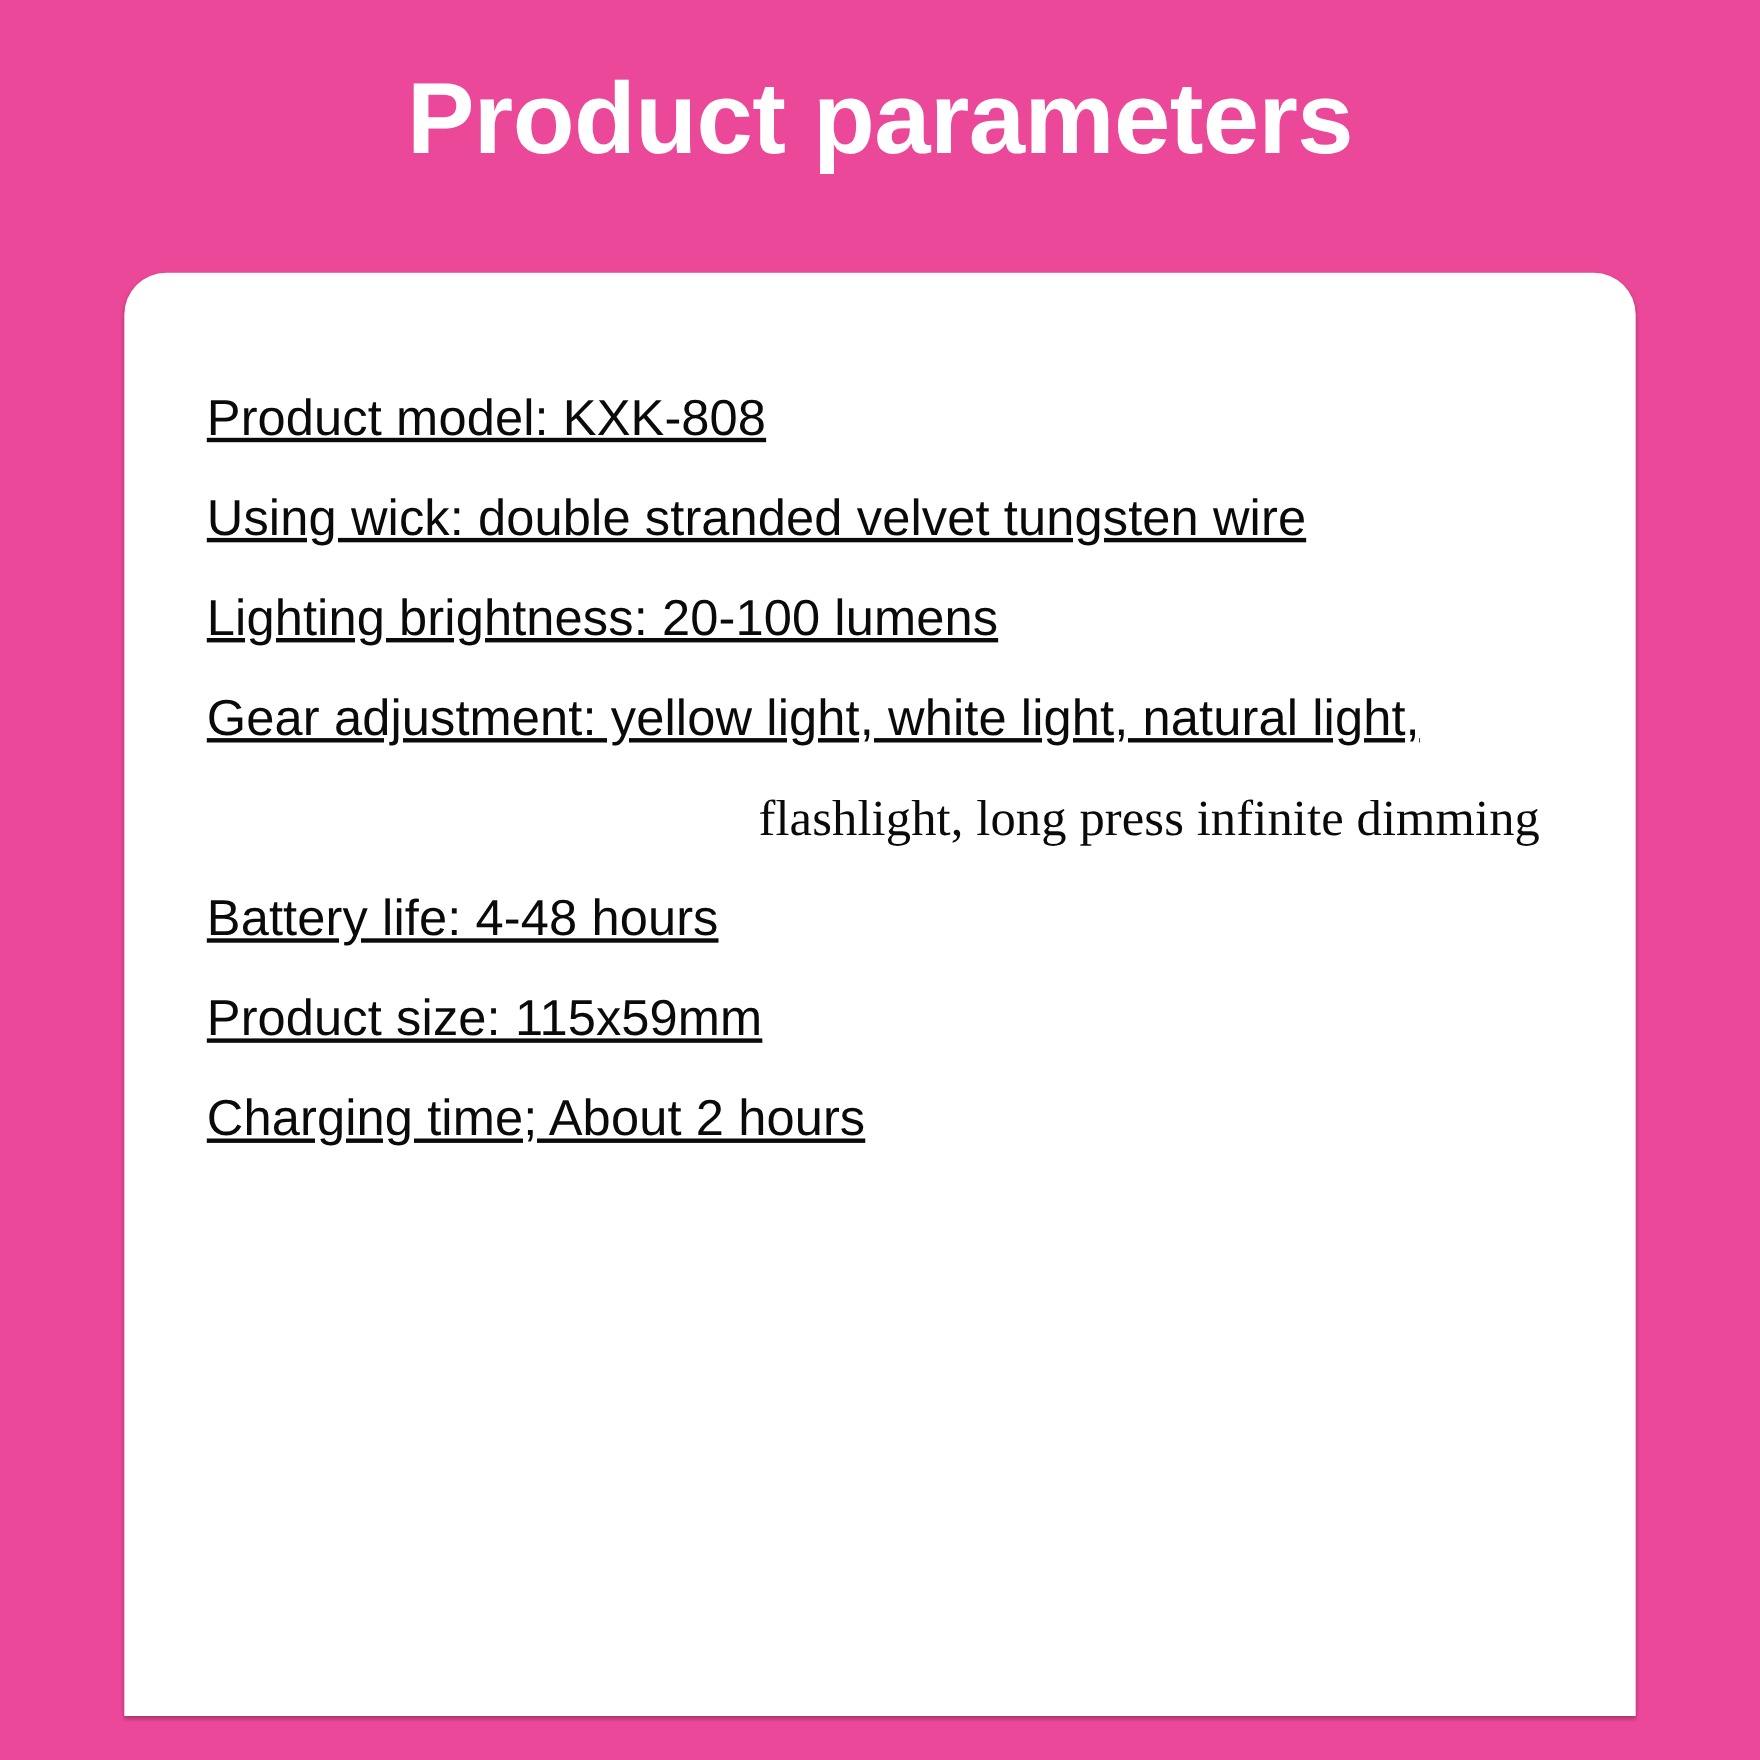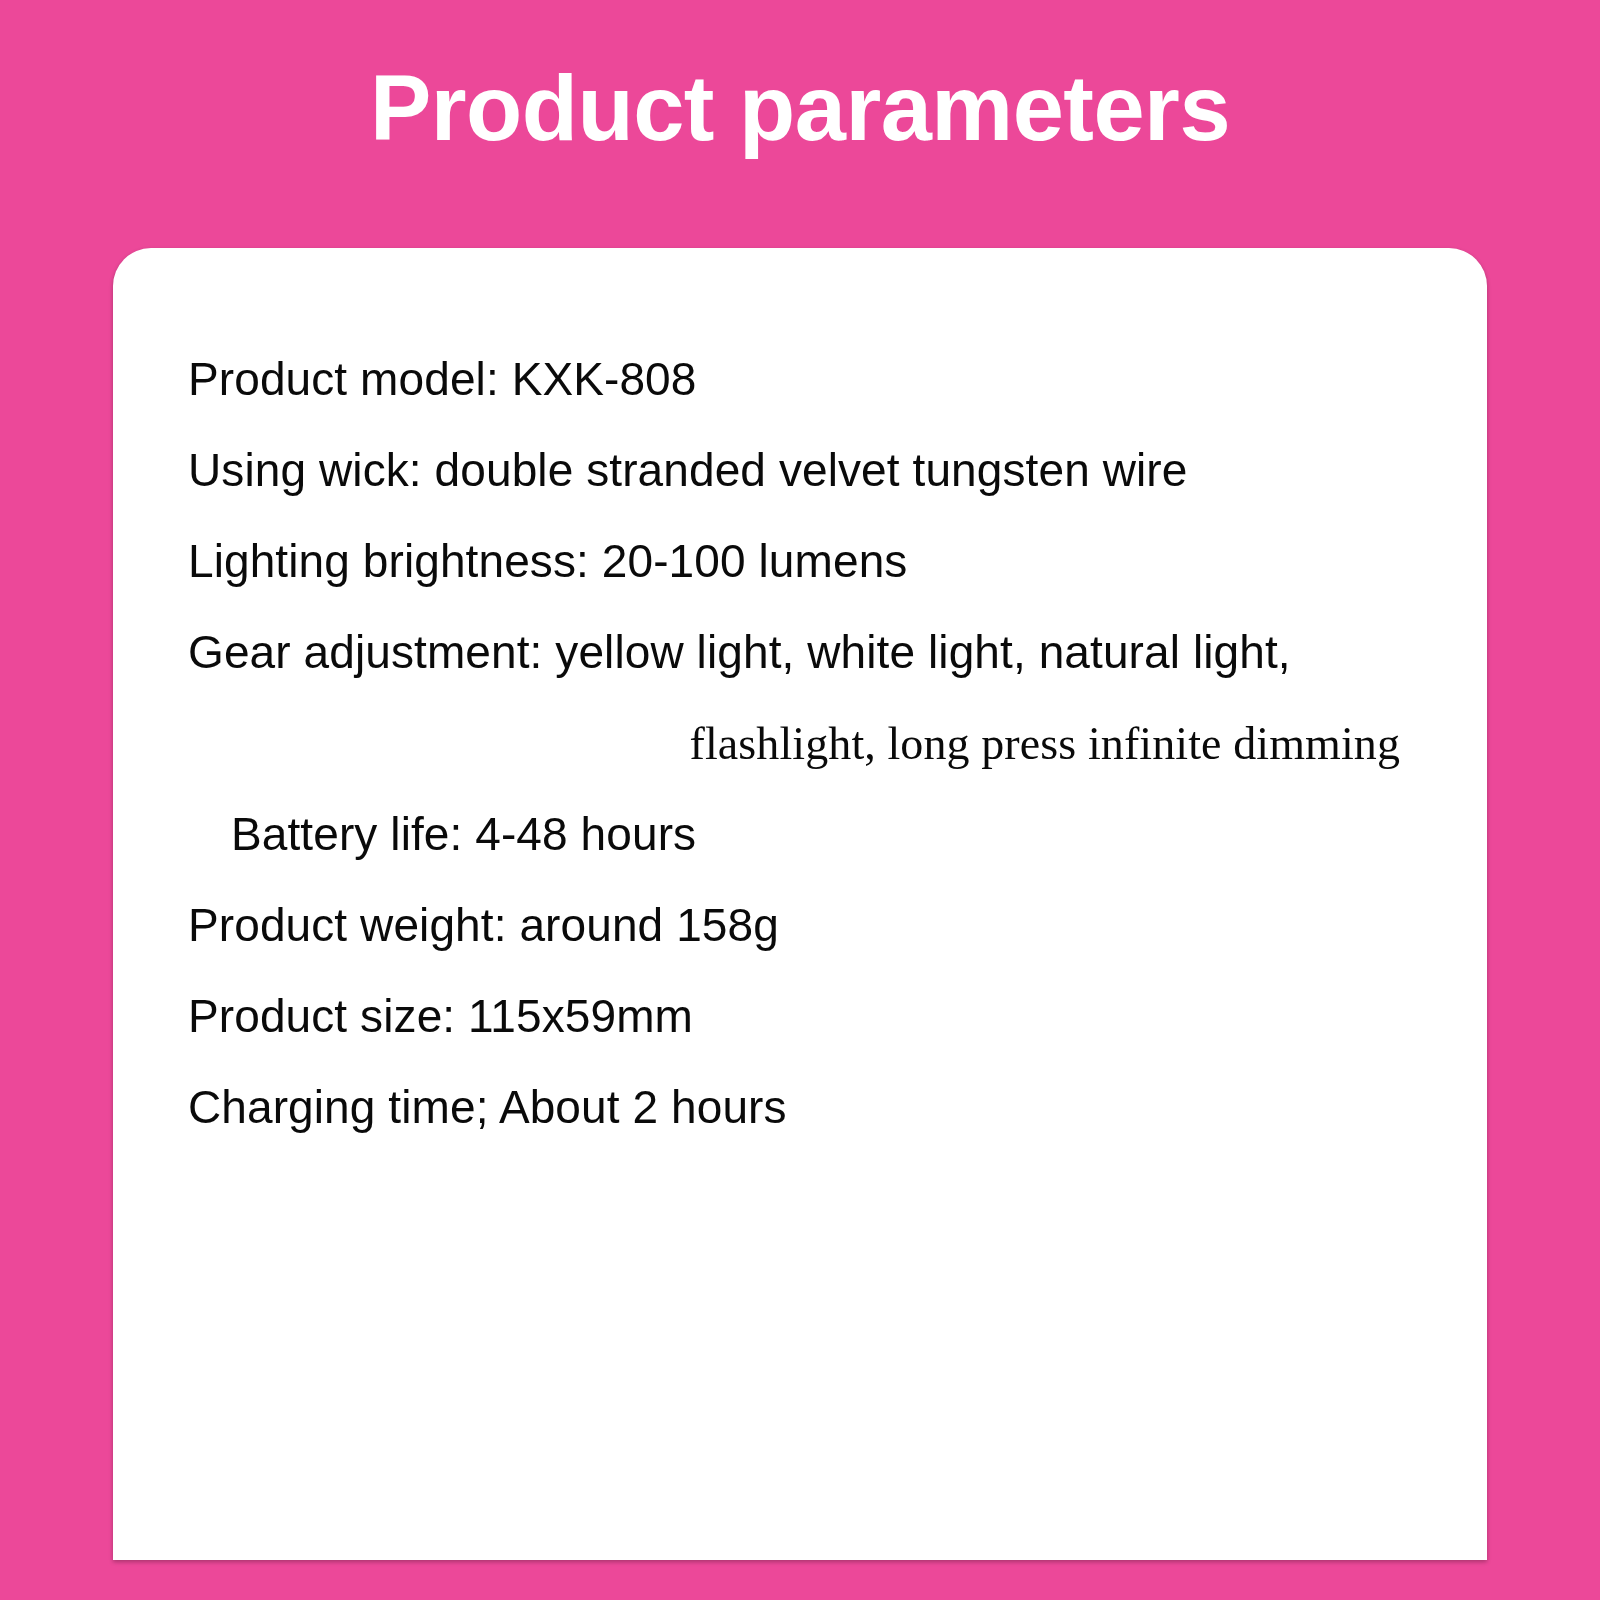--- a/index.html
+++ b/index.html
@@ -67,20 +67,21 @@
     font-size: 46px;
     font-weight: 400;
     line-height: 91px;
     height: 91px;
     white-space: nowrap;
     letter-spacing: 0.1px;
   }
 
   .spec-line.primary {
     text-align: left;
+    text-decoration: underline;
   }
 
   
   .spec-line.continuation {
     text-align: right;
     font-family: Liberation Serif, serif;
   }
 </style>
 </head>
 <body>
@@ -97,25 +98,22 @@
         <div class="spec-row" style="height: 91px;">
           <span class="spec-line primary">Using wick: double stranded velvet tungsten wire</span>
         </div>
         <div class="spec-row" style="height: 91px;">
           <span class="spec-line primary">Lighting brightness: 20-100 lumens</span>
         </div>
         <div class="spec-row" style="height: 182px;">
           <span class="spec-line primary">Gear adjustment: yellow light, white light, natural light,</span>
           <span class="spec-line continuation">flashlight, long press infinite dimming</span>
         </div>
-        <div class="spec-row" style="height: 91px; margin-left: 43px;">
+        <div class="spec-row" style="height: 91px;">
           <span class="spec-line primary">Battery life: 4-48 hours</span>
-        </div>
-        <div class="spec-row" style="height: 91px;">
-          <span class="spec-line primary">Product weight: around 158g</span>
         </div>
         <div class="spec-row" style="height: 91px;">
           <span class="spec-line primary">Product size: 115x59mm</span>
         </div>
         <div class="spec-row" style="height: 91px;">
           <span class="spec-line primary">Charging time; About 2 hours</span>
         </div>
       </div>
   </div>
 

